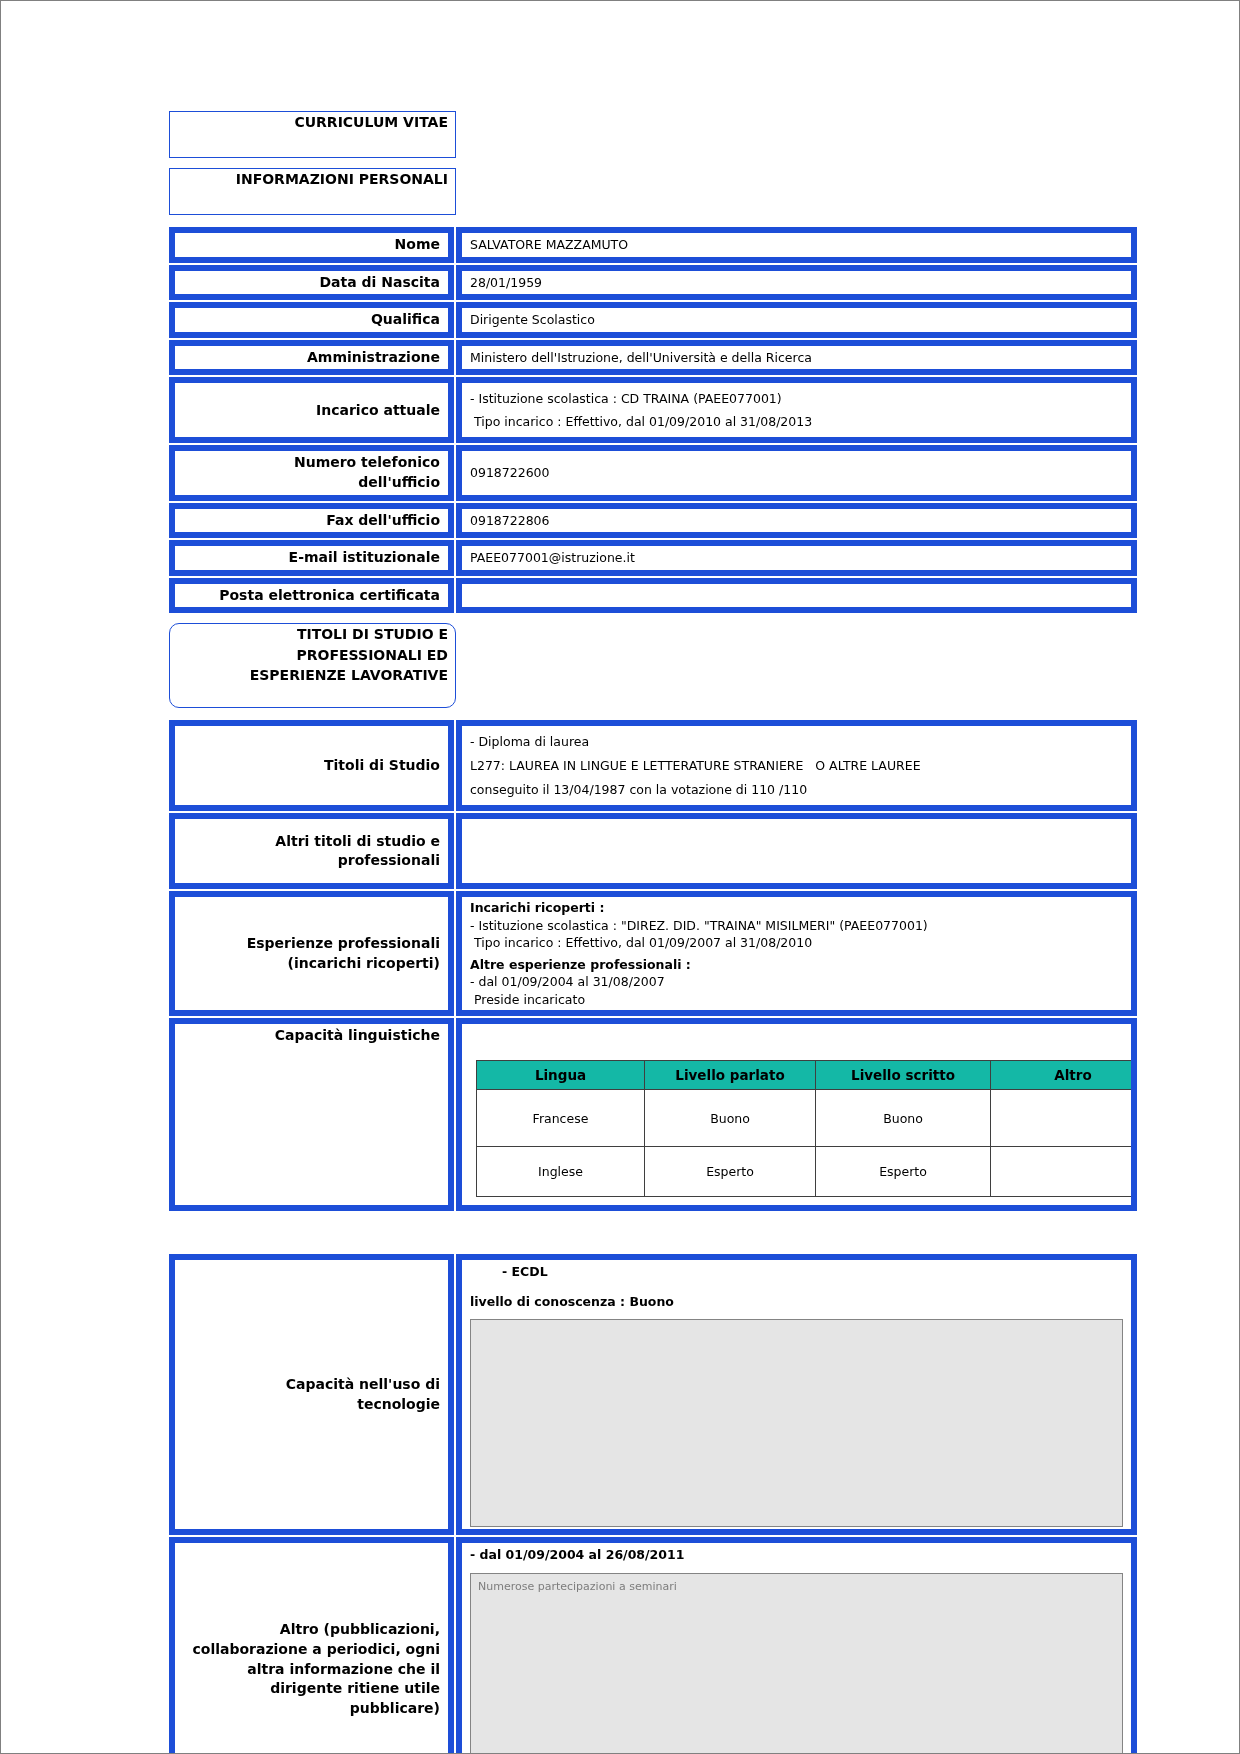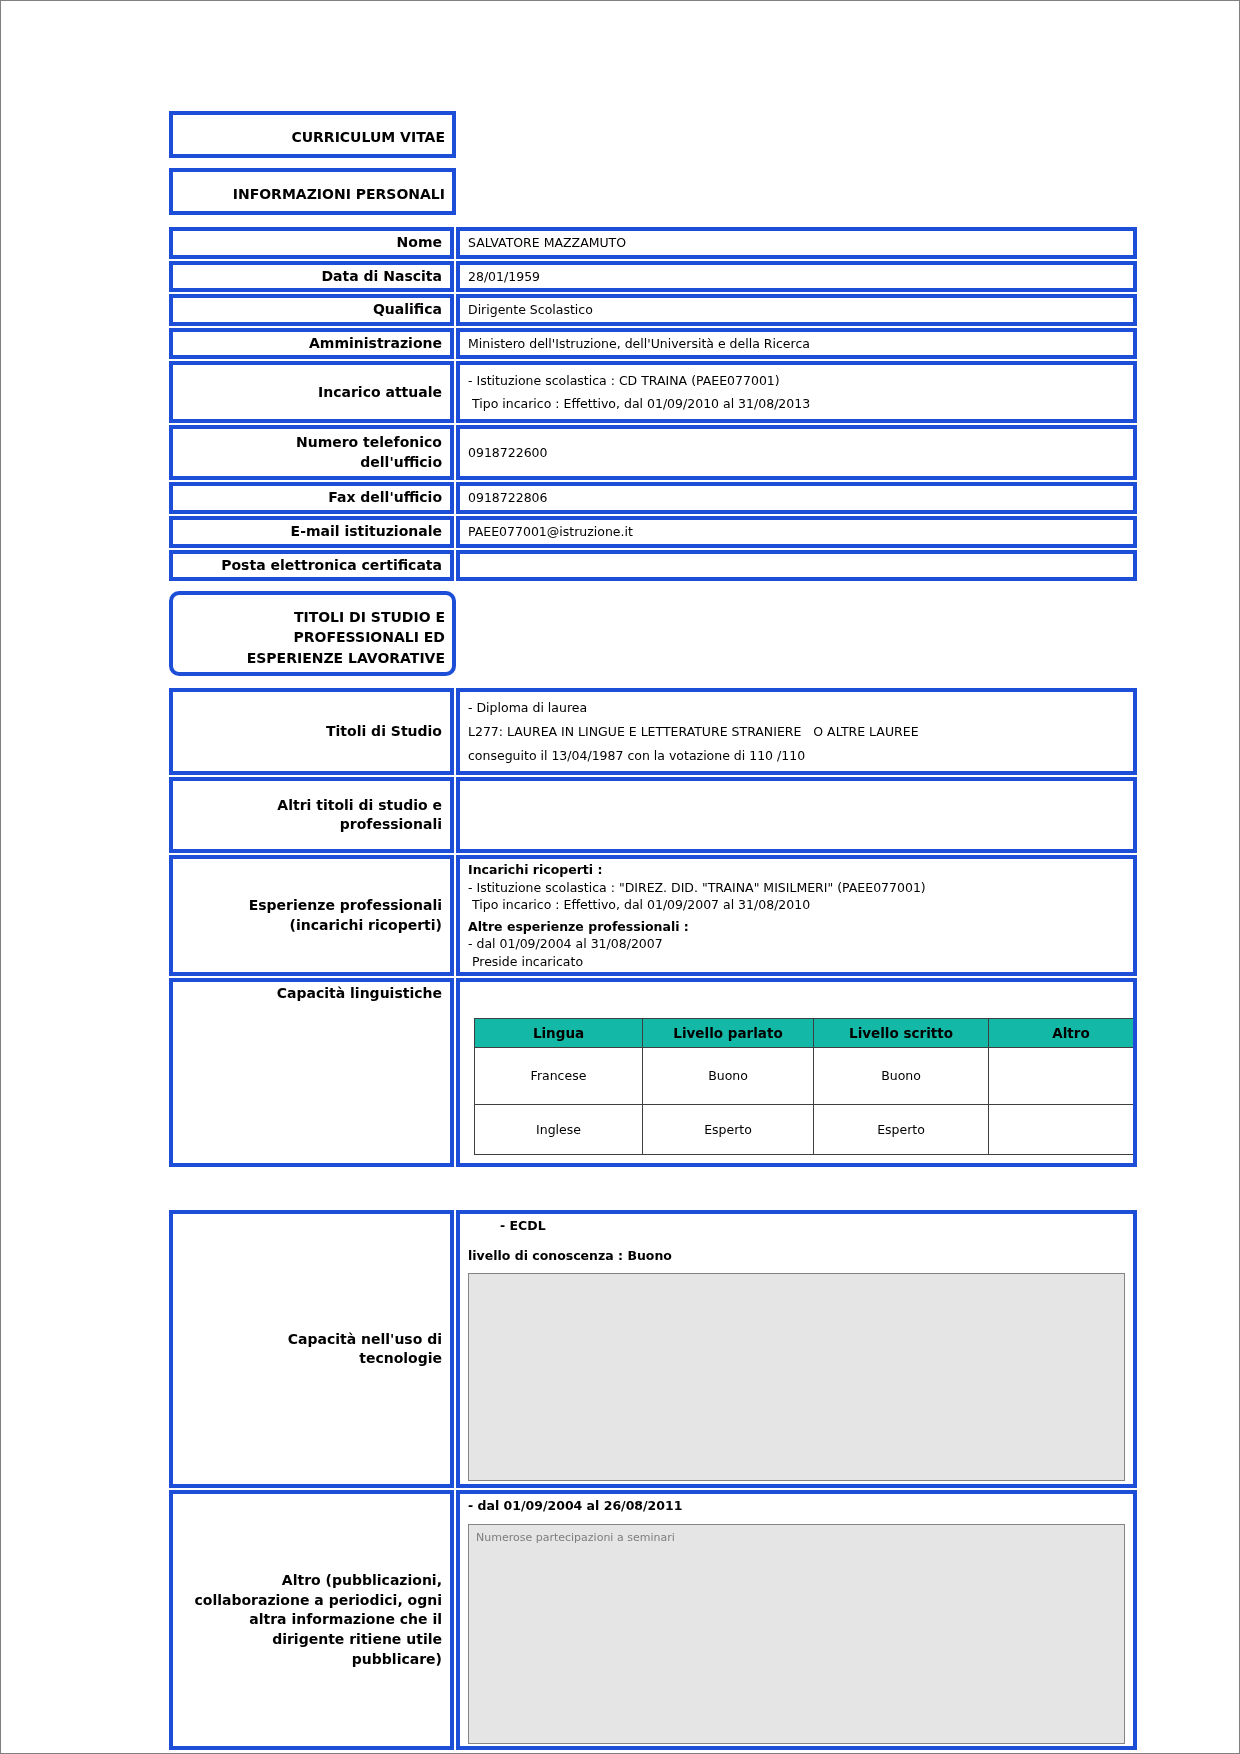--- a/index.html
+++ b/index.html
@@ -12,38 +12,38 @@
     font-family:"DejaVu Sans","Liberation Sans",sans-serif;
     color:#000;
     overflow:hidden;
   }
   .content { position:absolute; left:168px; top:110px; width:972px; }
 
   .hbox {
     box-sizing:border-box;
     width:287px;
     min-height:47px;
-    border:4px solid #1d4ed8;
-    padding:12px 7px 4px 7px;
+    border:1px solid #1d4ed8;
+    padding:0 7px 4px 7px;
     text-align:right;
     font-weight:bold;
     font-size:14px;
     line-height:1.45;
     margin-bottom:10px;
   }
   .hbox .wrapspan { display:inline-block; max-width:215px; text-align:right; }
 
   table.cv {
     border-collapse:separate;
     border-spacing:2px;
     width:972px;
     margin-left:-2px;
     table-layout:fixed;
   }
-  table.cv td { border:4px solid #1d4ed8; box-sizing:border-box; overflow:hidden; }
+  table.cv td { border:6px solid #1d4ed8; box-sizing:border-box; overflow:hidden; }
   td.lbl {
     width:285px;
     text-align:right;
     font-weight:bold;
     font-size:14px;
     line-height:1.4;
     padding:2px 8px;
     vertical-align:middle;
   }
   td.val {

